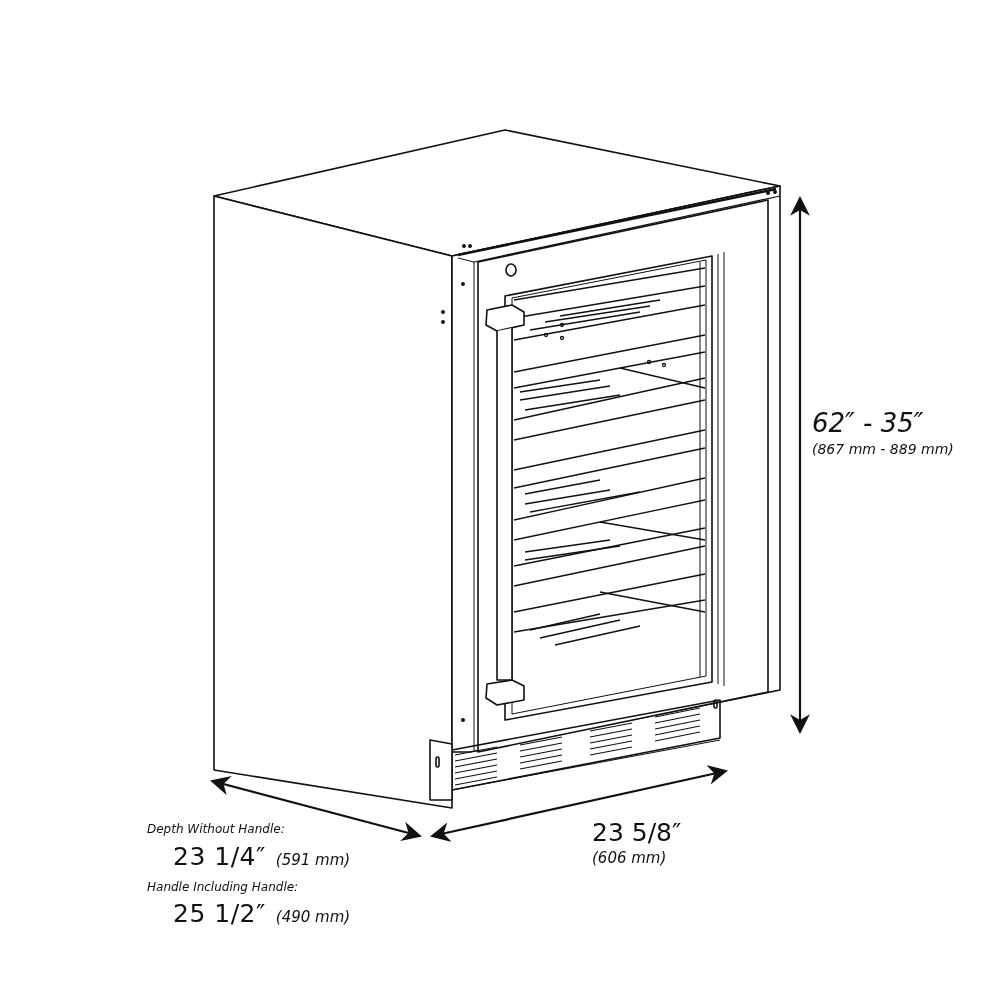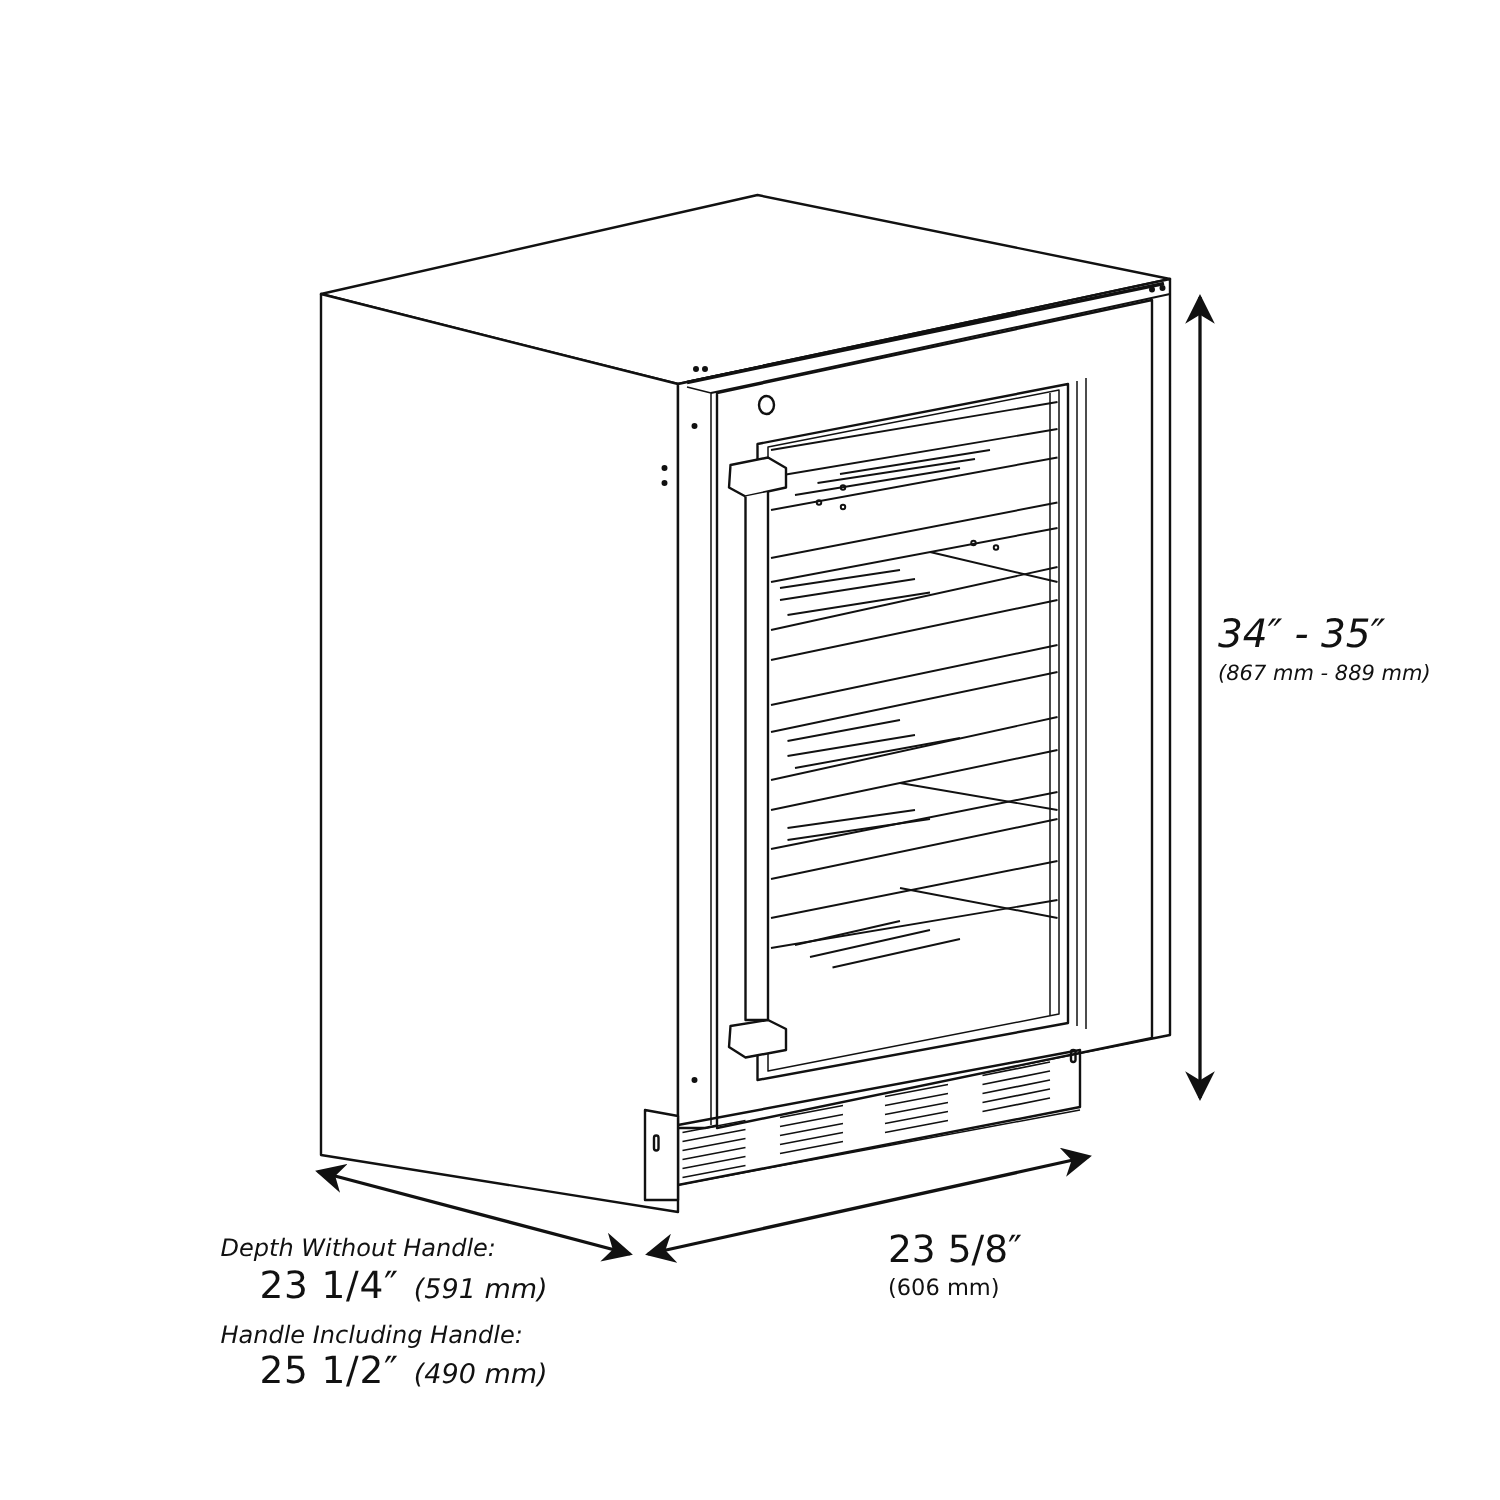--- a/index.html
+++ b/index.html
@@ -1,25 +1,25 @@
 <!DOCTYPE html>
 <html><head>
 <meta charset="utf-8">
 <style>
   html, body { margin:0; padding:0; background:#ffffff; }
   body { width:1000px; height:1000px; position:relative; overflow:hidden; font-family:"DejaVu Sans", sans-serif; color:#111; }
   svg.drawing { position:absolute; left:0; top:0; }
   .lbl { position:absolute; white-space:nowrap; color:#111; }
-  .small { font-size:16px; font-style:italic; }
+  .small { font-size:12px; font-style:italic; }
   .big { font-size:25px; font-style:normal; letter-spacing:0.5px;margin-left:26px; }
-  .mm { font-size:18px; font-style:italic; margin-left:10px; }
+  .mm { font-size:15px; font-style:italic; margin-left:10px; }
   .height-big { font-size:26px; font-style:italic; }
   .height-mm { font-size:14px; font-style:italic; }
   .width-big { font-size:25px; }
-  .width-mm { font-size:15px; }
+  .width-mm { font-size:15px; font-style:italic; }
 </style>
 </head>
 <body>
 
 <svg class="drawing" width="1000" height="1000" viewBox="0 0 1000 1000" xmlns="http://www.w3.org/2000/svg">
   <defs>
     <marker id="ah" viewBox="0 0 10 10" refX="9" refY="5" markerWidth="9" markerHeight="9" orient="auto-start-reverse">
       <path d="M0,0 L10,5 L0,10 L3,5 Z" fill="#111"></path>
     </marker>
   </defs>
@@ -115,21 +115,21 @@
     </g>
   </g>
 
   <g stroke="#111" stroke-width="2.2" fill="none">
     <line x1="800" y1="198" x2="800" y2="732" marker-start="url(#ah)" marker-end="url(#ah)"></line>
     <line x1="212" y1="781" x2="420" y2="836" marker-start="url(#ah)" marker-end="url(#ah)"></line>
     <line x1="432" y1="836" x2="726" y2="771" marker-start="url(#ah)" marker-end="url(#ah)"></line>
   </g>
 </svg>
 
-<div class="lbl height-big" style="left:812px; top:408px;">34″ - 35″</div>
+<div class="lbl height-big" style="left:812px; top:408px;">62″ - 35″</div>
 <div class="lbl height-mm" style="left:812px; top:441px;text-align:center;">(867 mm - 889 mm)</div>
 
 <div class="lbl width-big" style="left:592px; top:818px;">23 5/8″</div>
 <div class="lbl width-mm" style="left:592px; top:849px;">(606 mm)</div>
 
 <div class="lbl small" style="left:147px; top:822px;">Depth Without Handle:</div>
 <div class="lbl" style="left:147px; top:842px;">
   <span class="big">23 1/4″</span><span class="mm">(591 mm)</span>
 </div>
 

